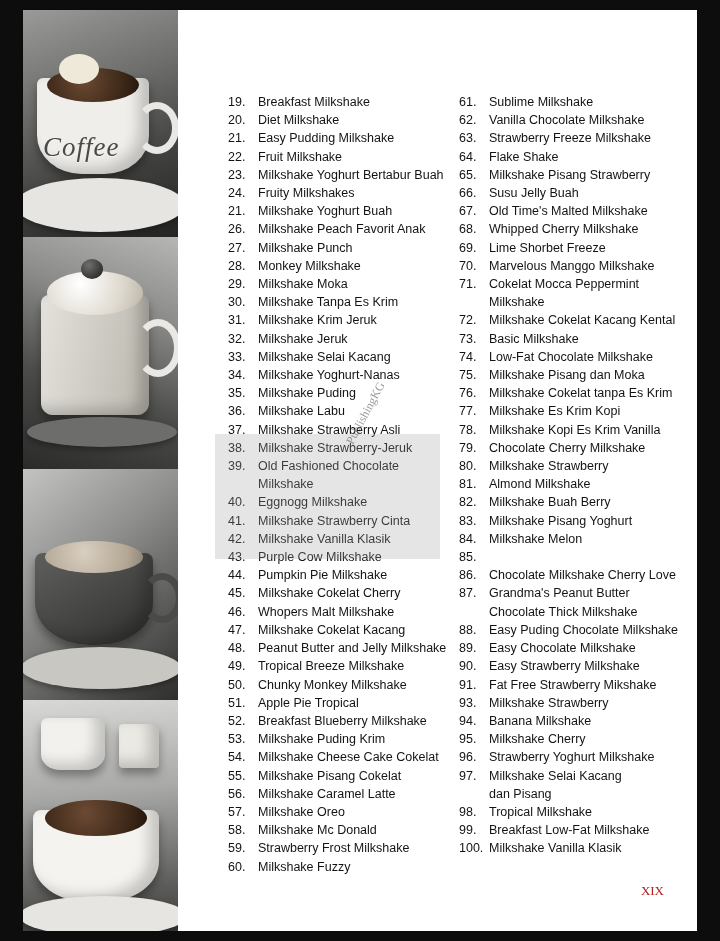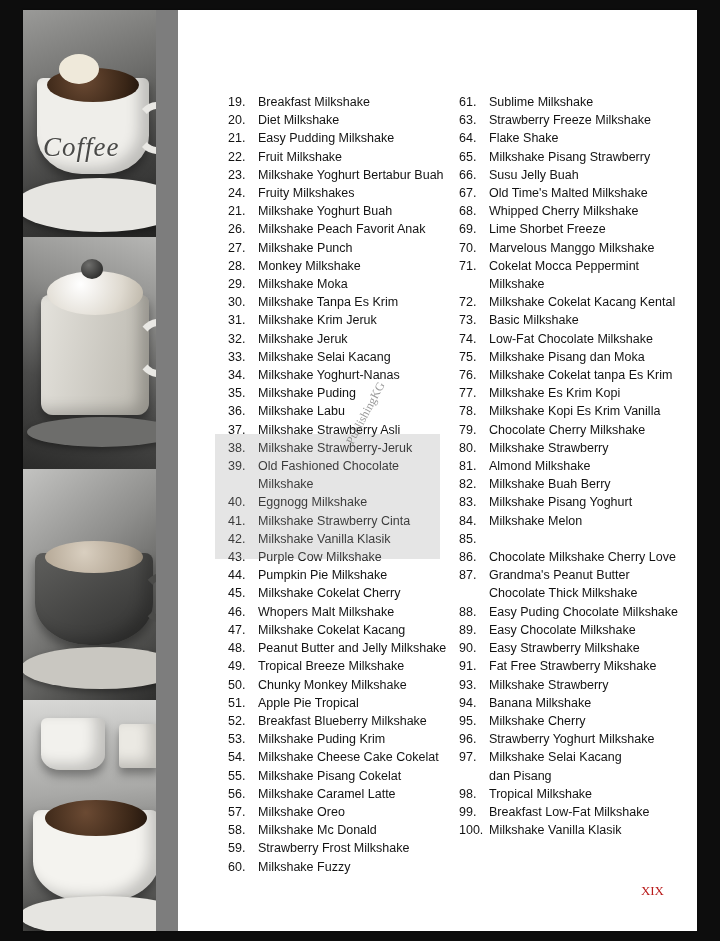--- a/index.html
+++ b/index.html
@@ -29,21 +29,21 @@
     left: 0;
     top: 0;
     width: 155px;
     height: 921px;
     background: #7d7d7d;
     overflow: hidden;
   }
   .photo {
     position: absolute;
     left: 0;
-    width: 133px;
+    width: 155px;
     overflow: hidden;
   }
   .photo-1 { top: 0;   height: 227px; background: linear-gradient(160deg,#9a9a98 0%, #6f6f6d 35%, #3f3f3e 70%, #242423 100%); }
   .photo-2 { top: 227px; height: 232px; background: linear-gradient(200deg,#b6b6b4 0%, #8c8c8a 30%, #4b4b4a 65%, #2a2a29 100%); }
   .photo-3 { top: 459px; height: 231px; background: linear-gradient(140deg,#c3c3c1 0%, #8e8e8c 40%, #555553 75%, #2e2e2d 100%); }
   .photo-4 { top: 690px; height: 231px; background: linear-gradient(175deg,#d8d8d6 0%, #a9a9a7 40%, #6d6d6b 72%, #3a3a39 100%); }
 
   
   .mug {
     position: absolute;
@@ -373,20 +373,24 @@
           <span class="num">60.</span>
           <span class="txt">Milkshake Fuzzy</span>
         </div>
       </div>
     <div class="col col-right" id="col-right">
         <div class="entry">
           <span class="num">61.</span>
           <span class="txt">Sublime Milkshake</span>
         </div>
         <div class="entry">
+          <span class="num">62.</span>
+          <span class="txt">Vanilla Chocolate Milkshake</span>
+        </div>
+        <div class="entry">
           <span class="num">63.</span>
           <span class="txt">Strawberry Freeze Milkshake</span>
         </div>
         <div class="entry">
           <span class="num">64.</span>
           <span class="txt">Flake Shake</span>
         </div>
         <div class="entry">
           <span class="num">65.</span>
           <span class="txt">Milkshake Pisang Strawberry</span>

